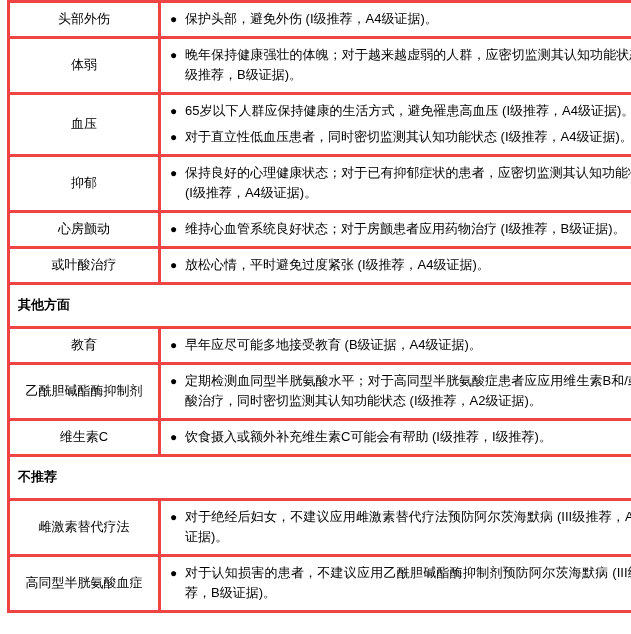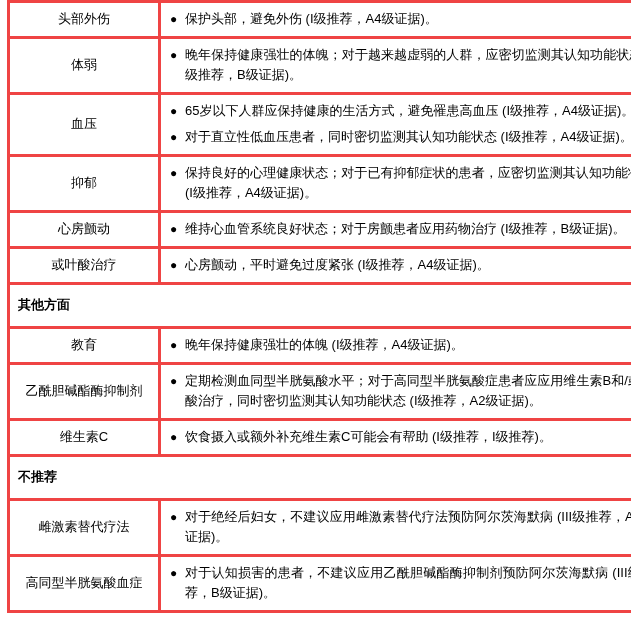--- a/index.html
+++ b/index.html
@@ -99,30 +99,30 @@
         </tr>
         <tr>
           <td class="label-cell">心房颤动</td>
           <td class="content-cell">
             <div class="bullet-line"><span class="dot">●</span><span>维持心血管系统良好状态；对于房颤患者应用药物治疗 (I级推荐，B级证据)。</span></div>
           </td>
         </tr>
         <tr>
           <td class="label-cell">或叶酸治疗</td>
           <td class="content-cell">
-            <div class="bullet-line"><span class="dot">●</span><span>心房颤动，平时避免过度紧张 (I级推荐，A4级证据)。</span></div>
+            <div class="bullet-line"><span class="dot">●</span><span>放松心情，平时避免过度紧张 (I级推荐，A4级证据)。</span></div>
           </td>
         </tr>
         <tr class="row-h1">
           <td class="section-cell" colspan="2">其他方面</td>
         </tr>
         <tr>
           <td class="label-cell">教育</td>
           <td class="content-cell">
-            <div class="bullet-line"><span class="dot">●</span><span>晚年保持健康强壮的体魄 (I级推荐，A4级证据)。</span></div>
+            <div class="bullet-line"><span class="dot">●</span><span>早年应尽可能多地接受教育 (B级证据，A4级证据)。</span></div>
           </td>
         </tr>
         <tr>
           <td class="label-cell">乙酰胆碱酯酶抑制剂</td>
           <td class="content-cell">
             <div class="bullet-line"><span class="dot">●</span><span>定期检测血同型半胱氨酸水平；对于高同型半胱氨酸症患者应应用维生素B和/或叶酸治疗，同时密切监测其认知功能状态 (I级推荐，A2级证据)。</span></div>
           </td>
         </tr>
         <tr>
           <td class="label-cell">维生素C</td>

